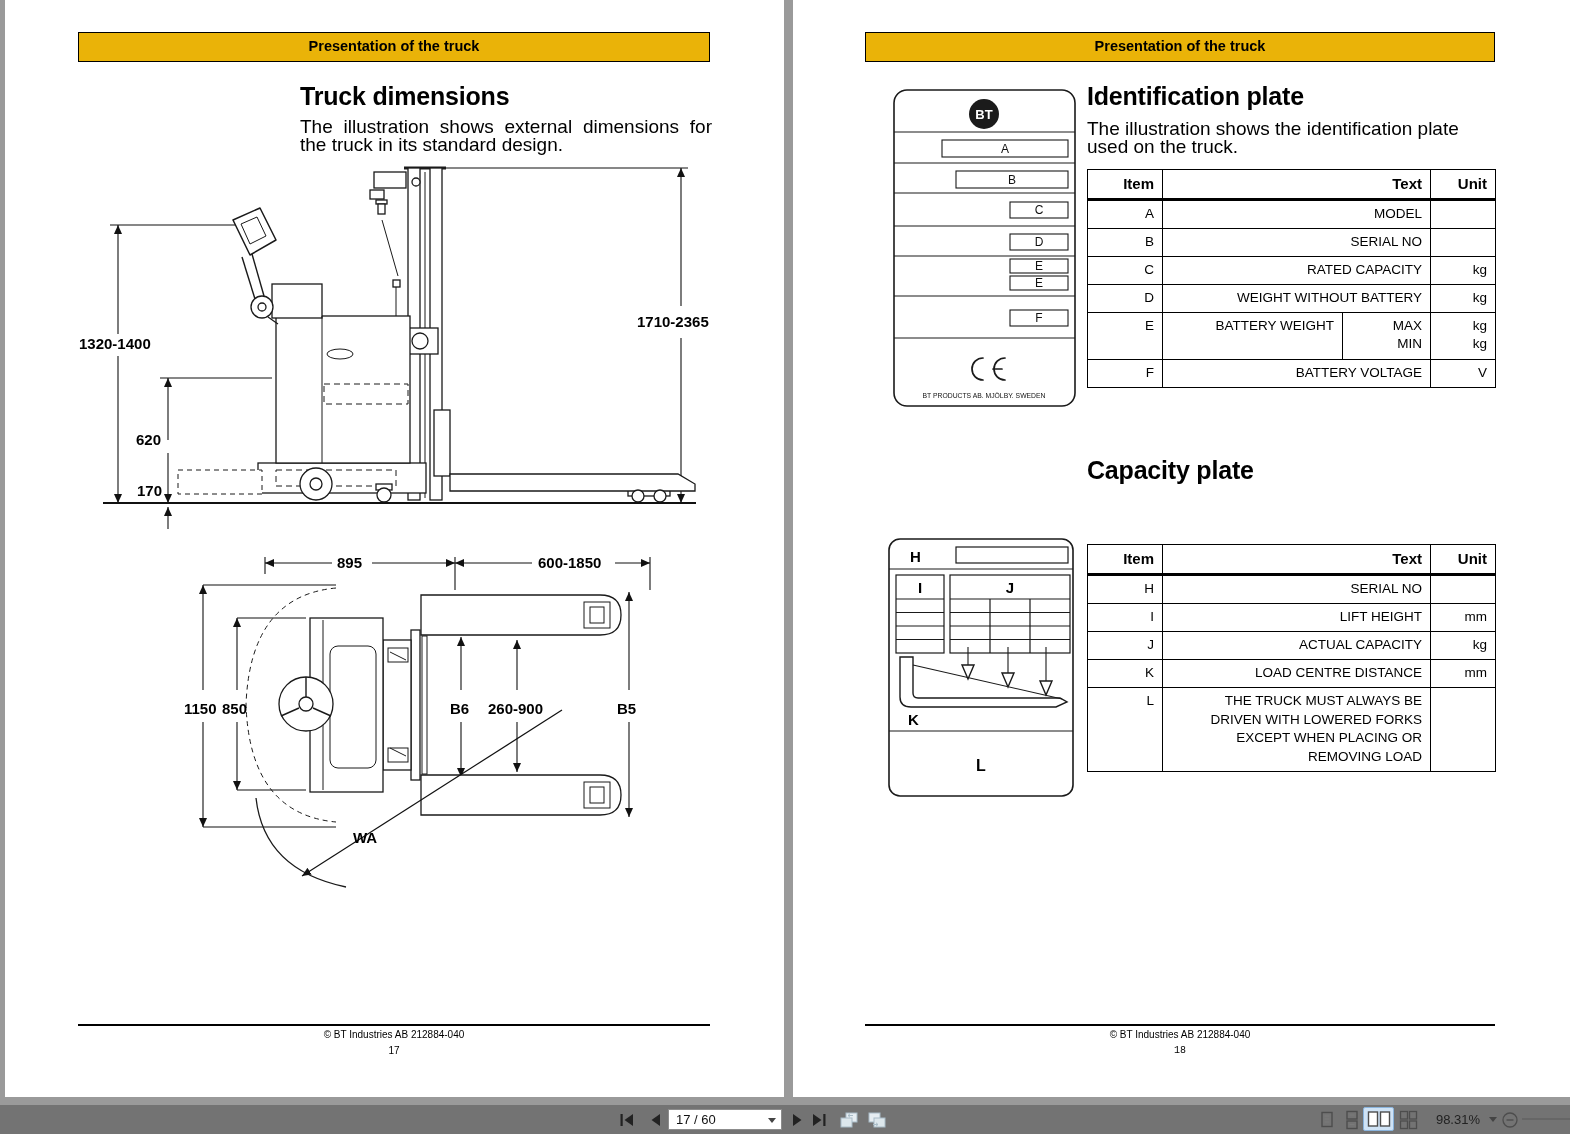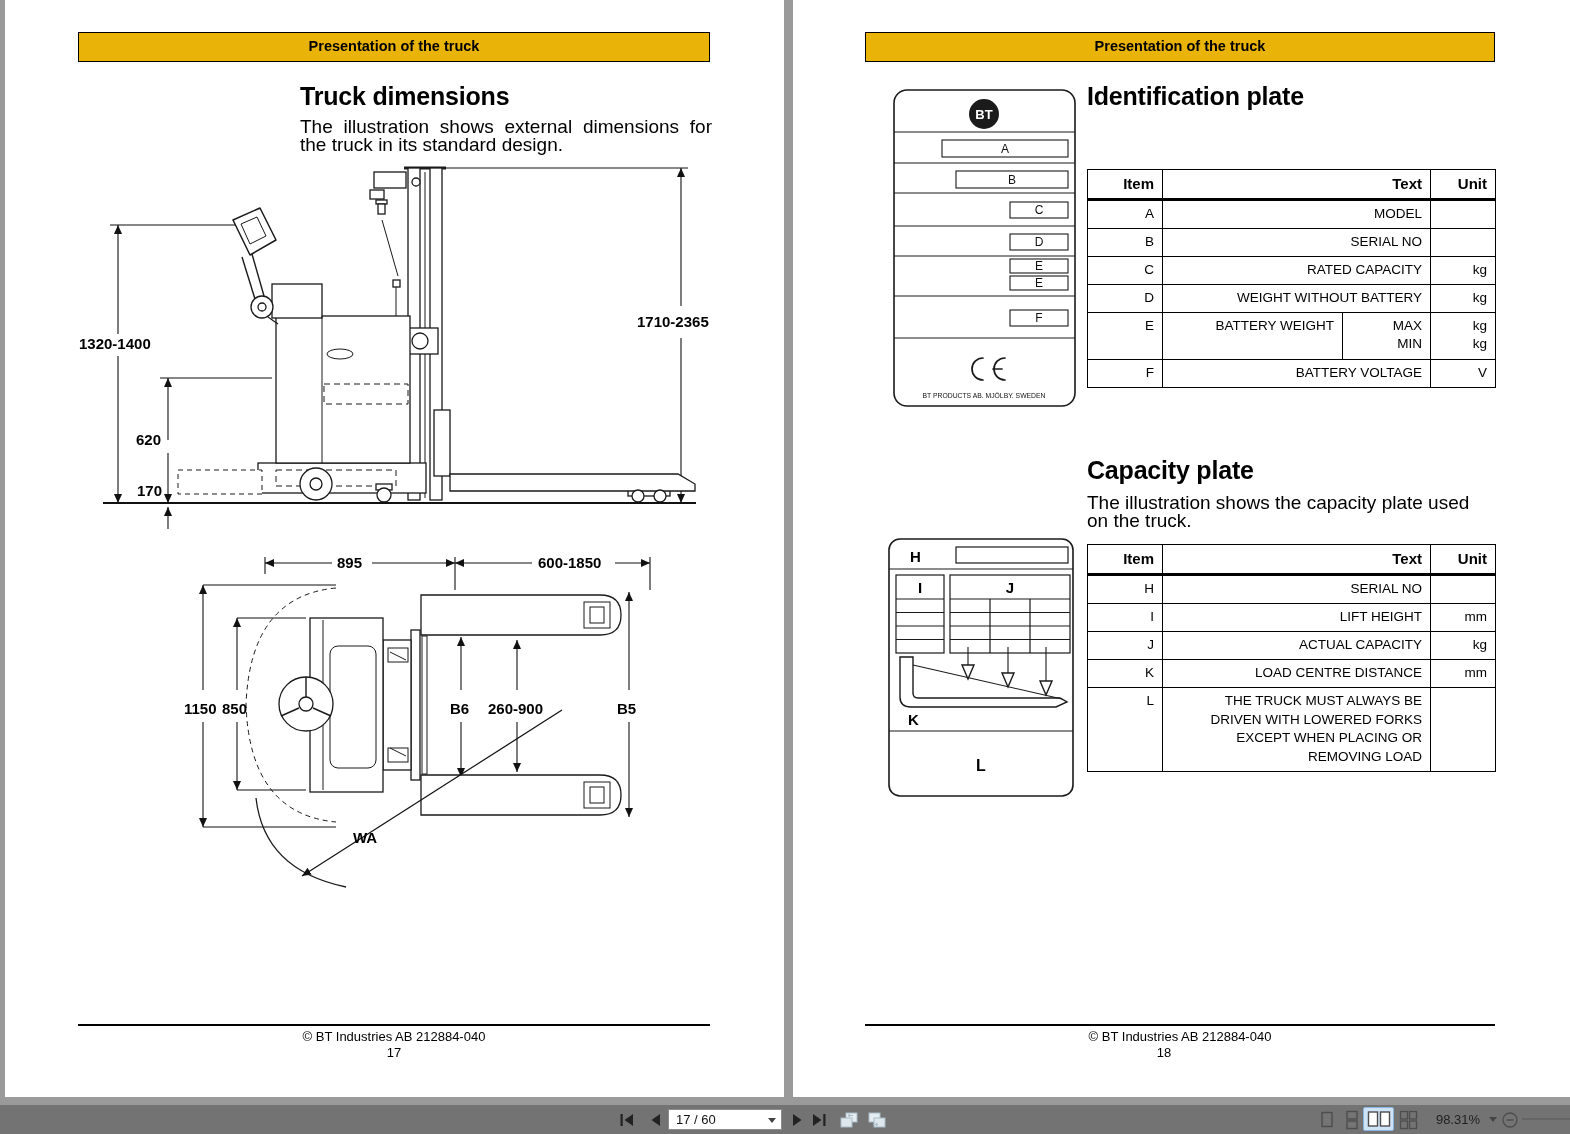--- a/index.html
+++ b/index.html
@@ -19,21 +19,21 @@
 
   .hdr-box {
     border:1.5px solid #000; background:#eab308; height:30px; line-height:27px;
     text-align:center; font-weight:bold; font-size:14.5px;
   }
   .sect-title { font-size:25px; font-weight:bold; letter-spacing:-0.2px; }
   .intro { font-size:19px; line-height:17.5px; }
   .justify { text-align: justify; }
 
   .foot-rule { height:2px; background:#000; }
-  .foot-text { font-size:13px; text-align:center; }
+  .foot-text { font-size:10px; text-align:center; }
 
   
   .plate-table { border-collapse:collapse; table-layout:fixed; width:408px; font-size:13.5px; background:#fff; }
   .plate-table th, .plate-table td { border:1px solid #000; text-align:right; vertical-align:top; padding:4px 8px 5px; }
   .plate-table th { font-size:15px; font-weight:bold; border-bottom:3px solid #000; padding:5px 8px; height:30px; }
   .plate-table td { height:27px; line-height:18px; }
   .plate-table .w-item { width:75px; }
   .plate-table .w-text { width:268px; }
   .plate-table .w-unit { width:65px; }
   td.cell-split { padding:0; }
@@ -269,20 +269,21 @@
       </g>
       <g stroke="#1a1a1a" stroke-width="1.7" fill="none" stroke-linecap="round">
         <path d="M91,270 A11,11 0 1 0 91,292"></path>
         <path d="M113,270 A11,11 0 1 0 113,292"></path>
         <path d="M101,281 H110"></path>
       </g>
       <text x="92" y="310" text-anchor="middle" font-size="6.8" fill="#111">BT PRODUCTS AB. MJÖLBY. SWEDEN</text>
     </svg>
 
     <div class="abs sect-title" style="left:294px; top:82px;">Identification plate</div>
+    <div class="abs intro" style="left:294px; top:120px; width:408px;">The illustration shows the identification plate used on the truck.</div>
 
     <table class="abs plate-table" style="left:294px; top:169px;">
       <tbody>
           <tr>
         <th class="w-item">Item</th>
         <th class="w-text">Text</th>
         <th class="w-unit">Unit</th>
       </tr>
       <tr>
         <td>A</td>
@@ -322,21 +323,20 @@
       </tr>
       <tr>
         <td>F</td>
         <td>BATTERY VOLTAGE</td>
         <td>V</td>
       </tr>
     </tbody>
       </table>
 
     <div class="abs sect-title" style="left:294px; top:456px;">Capacity plate</div>
-    <div class="abs intro" style="left:294px; top:494px; width:408px;">The illustration shows the capacity plate used on the truck.</div>
 
     <svg class="abs" style="left:93px; top:535px;" width="190" height="265" viewBox="0 0 190 265">
       <rect x="3" y="4" width="184" height="257" rx="11" fill="#fff" stroke="#1a1a1a" stroke-width="1.6"></rect>
       <text x="24" y="27" font-size="15" font-weight="bold">H</text>
       <g stroke="#1a1a1a" stroke-width="1.2" fill="none">
         <rect x="70" y="12" width="112" height="16"></rect>
         <path d="M3,34 H187"></path>
         <rect x="10" y="40" width="48" height="78"></rect>
         <path d="M10,64 H58 M10,77.5 H58 M10,91 H58 M10,104.5 H58"></path>
         <rect x="64" y="40" width="120" height="78"></rect>
@@ -389,21 +389,21 @@
       <tr>
         <td>L</td>
         <td style="line-height:18.5px;">THE TRUCK MUST ALWAYS BE DRIVEN WITH LOWERED FORKS EXCEPT WHEN PLACING OR REMOVING LOAD</td>
         <td></td>
       </tr>
     </tbody>
       </table>
 
     <div class="abs foot-rule" style="left:72px; top:1024px; width:630px;"></div>
     <div class="abs foot-text" style="left:72px; top:1029px; width:630px;">© BT Industries AB 212884-040</div>
-    <div class="abs foot-text" style="left:56px; top:1045px; width:630px;">18</div>
+    <div class="abs foot-text" style="left:72px; top:1045px; width:630px;font-family:Liberation Mono, monospace;">18</div>
   </div>
 
   <div class="abs edge-left"></div>
   <div class="abs divider"></div>
   <div class="abs bottom-strip"></div>
 
   <div class="abs toolbar">
     <div class="tb-btn" style="left:616px;">
       <svg width="20" height="20" viewBox="0 0 20 20">
         <rect x="3.5" y="4" width="2.2" height="12" fill="#222"></rect>

